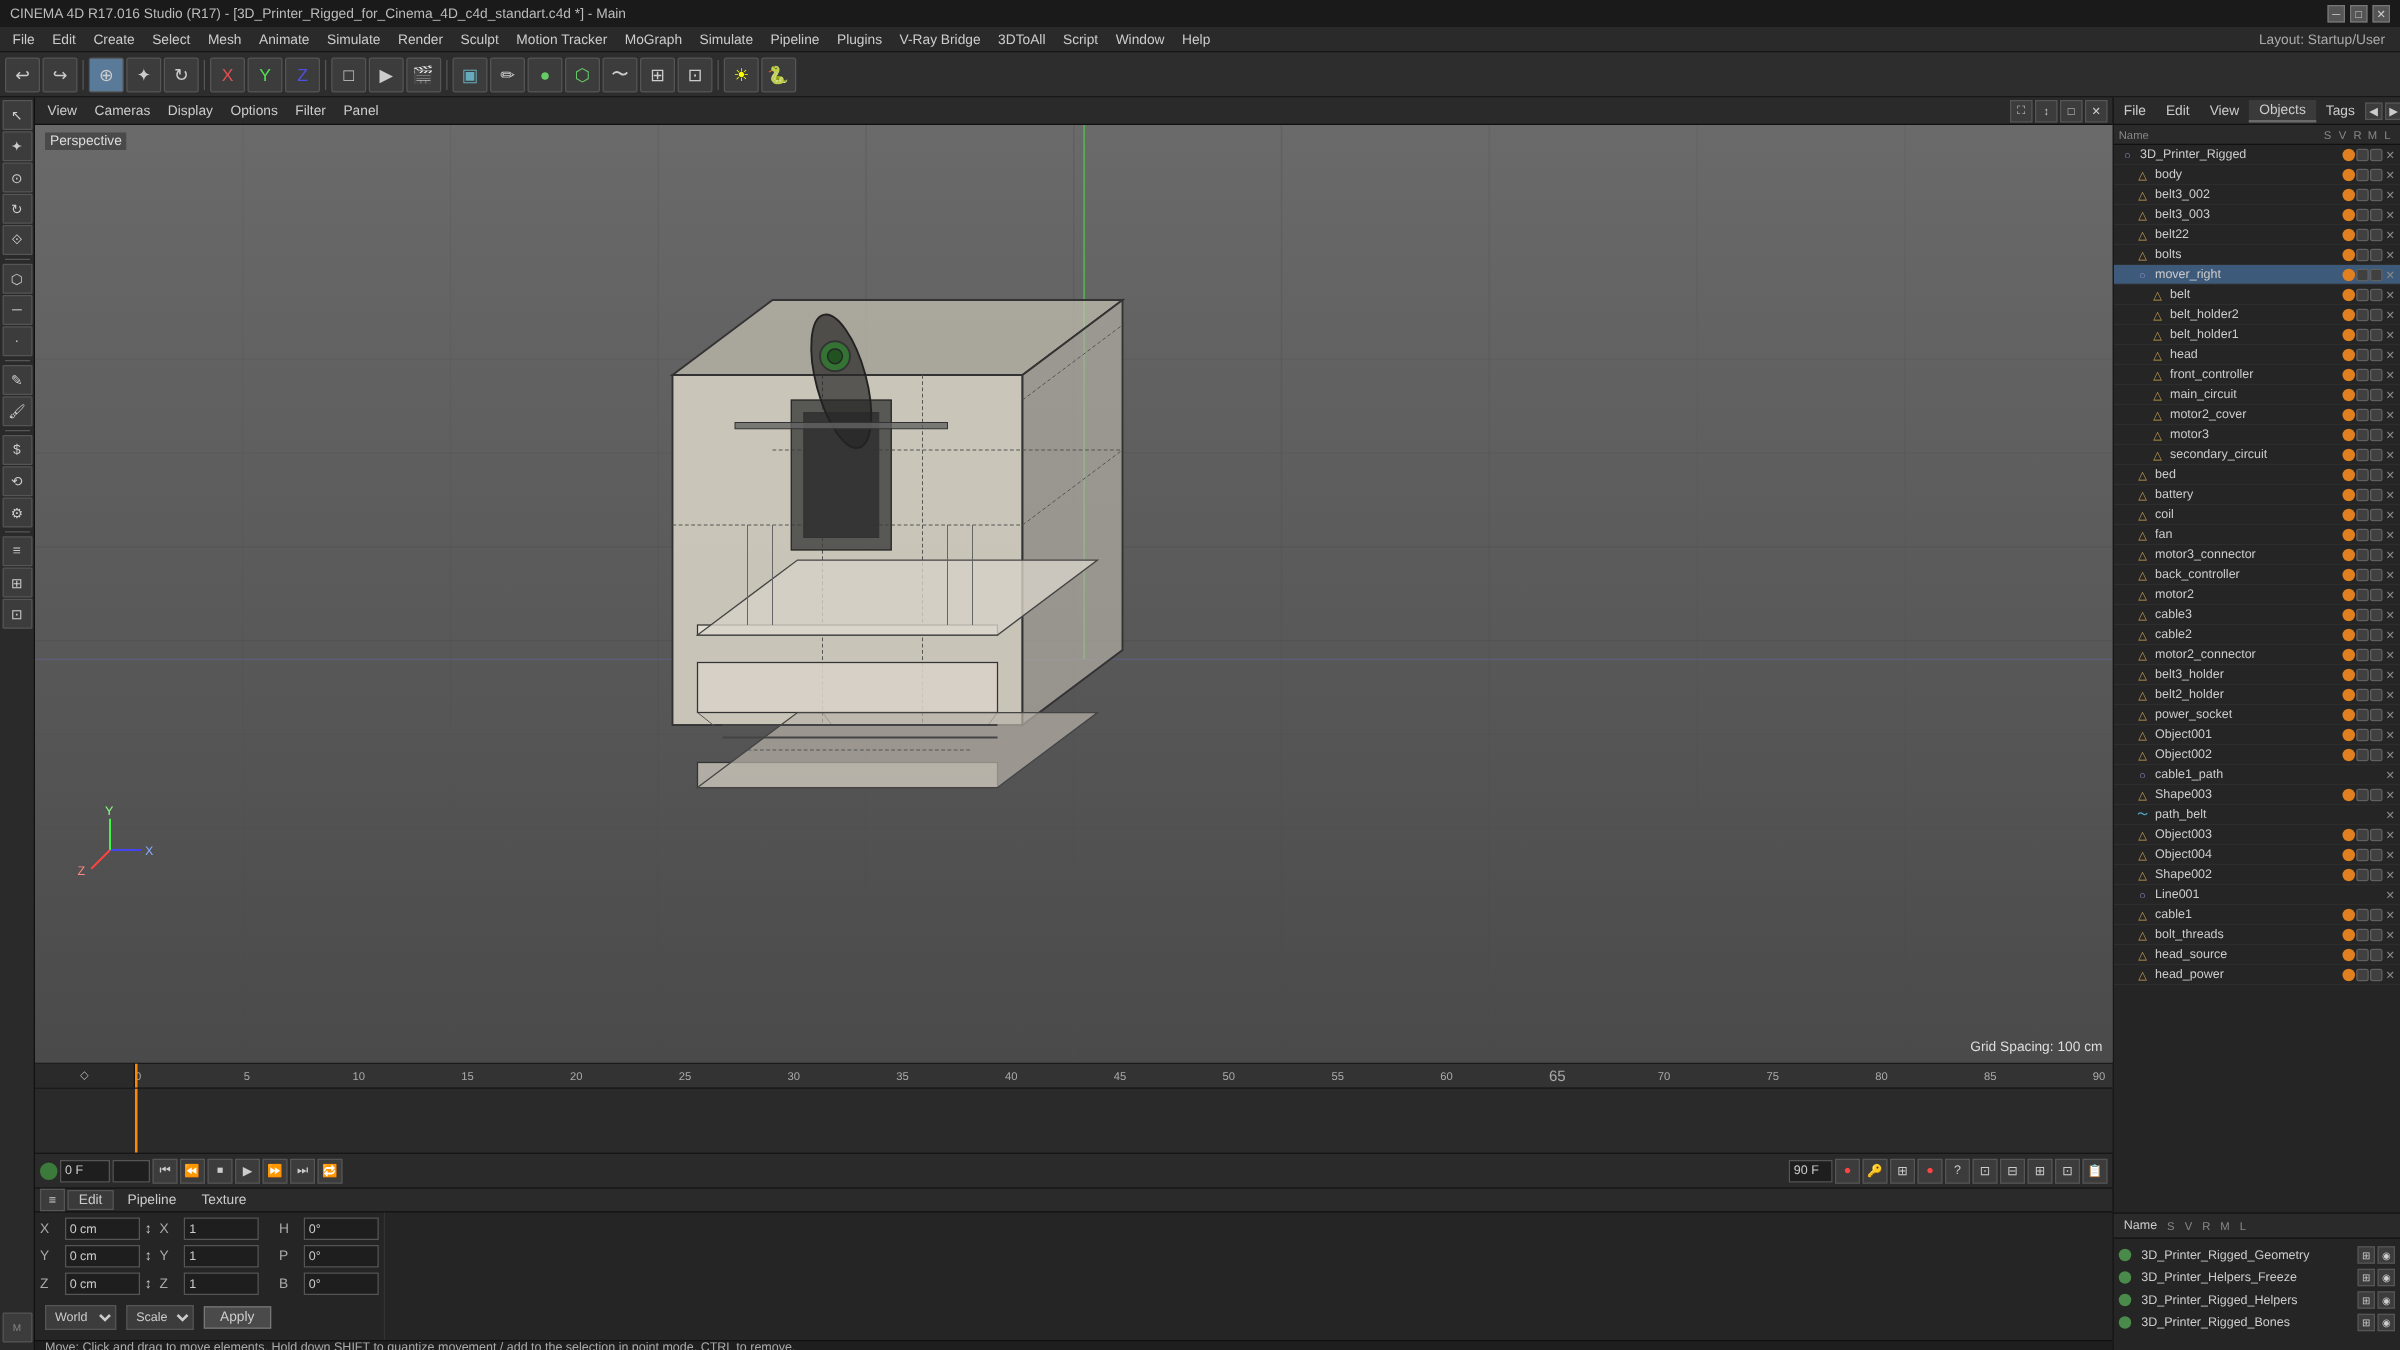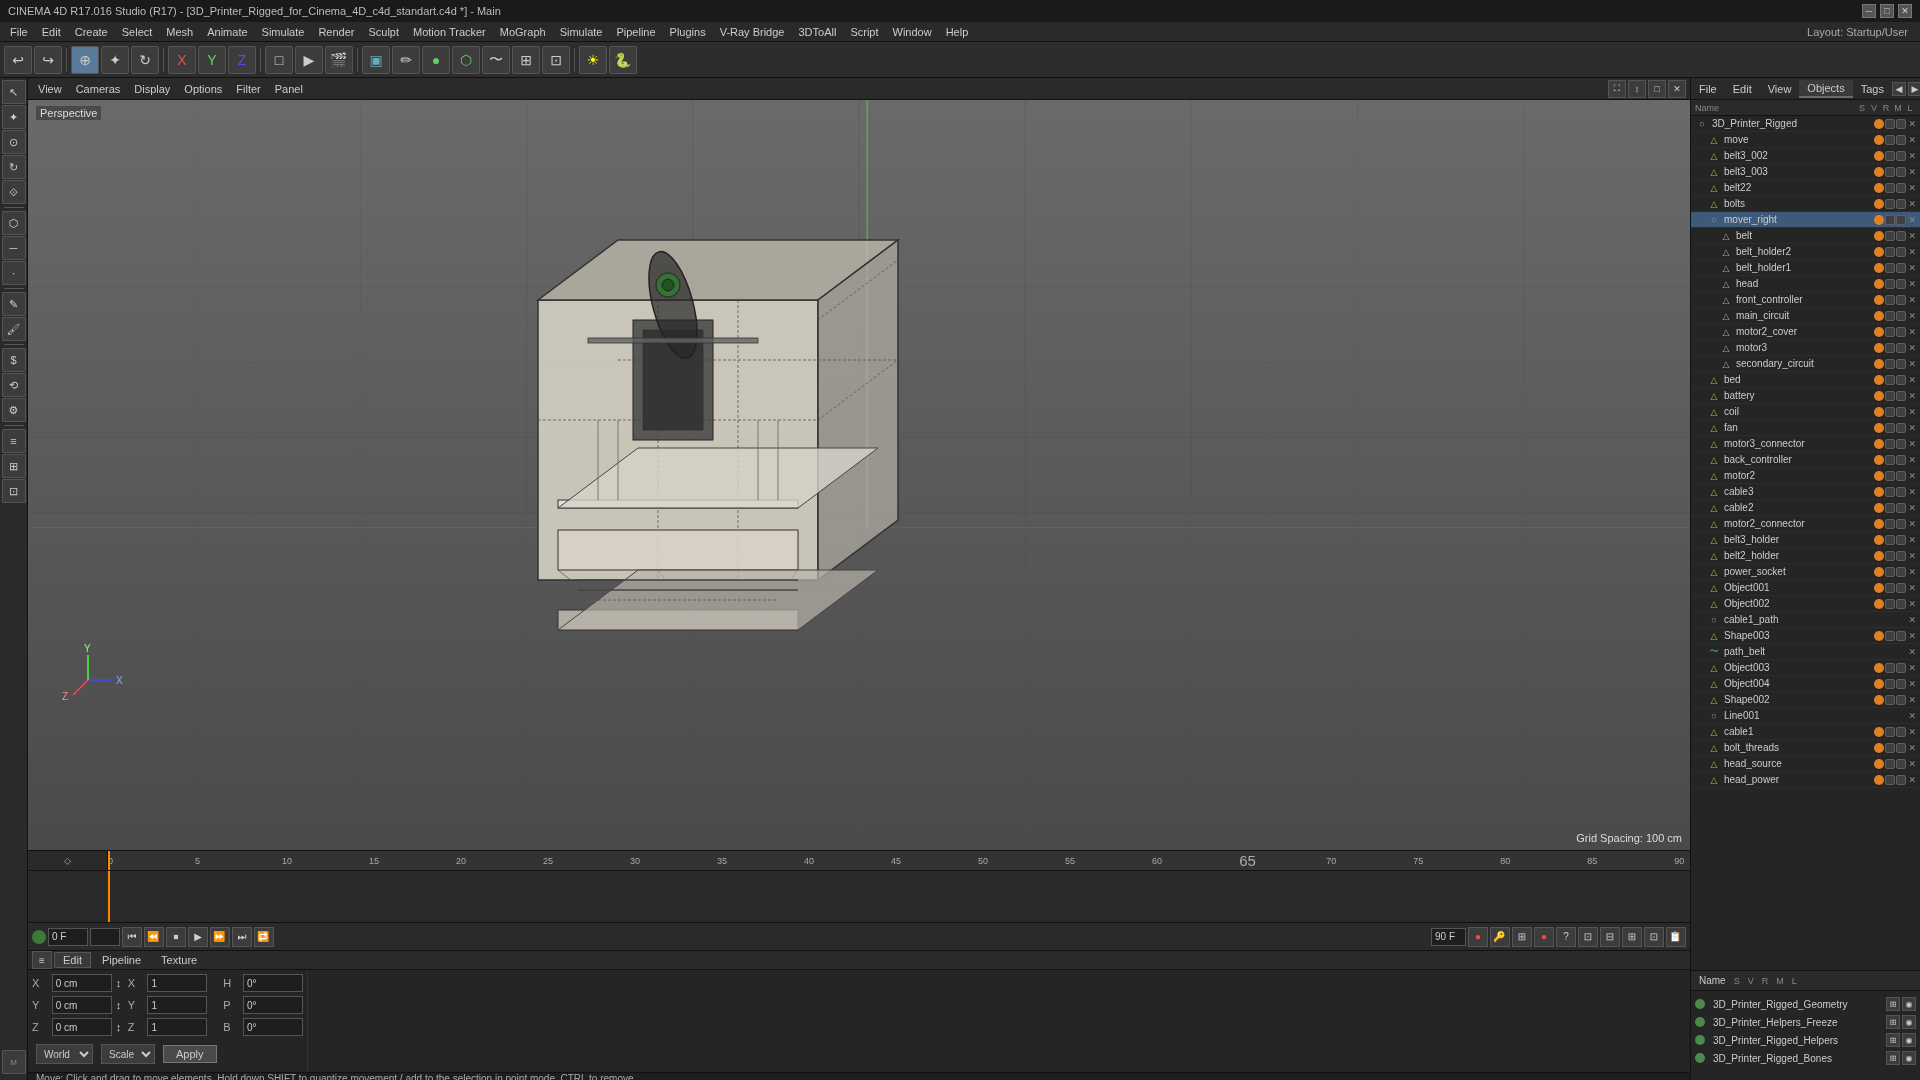--- a/index.html
+++ b/index.html
@@ -340,21 +340,21 @@
           <div style="position:absolute;left:16.5%;font-size:9px;color:#aaa;">15</div>
           <div style="position:absolute;left:22%;font-size:9px;color:#aaa;">20</div>
           <div style="position:absolute;left:27.5%;font-size:9px;color:#aaa;">25</div>
           <div style="position:absolute;left:33%;font-size:9px;color:#aaa;">30</div>
           <div style="position:absolute;left:38.5%;font-size:9px;color:#aaa;">35</div>
           <div style="position:absolute;left:44%;font-size:9px;color:#aaa;">40</div>
           <div style="position:absolute;left:49.5%;font-size:9px;color:#aaa;">45</div>
           <div style="position:absolute;left:55%;font-size:9px;color:#aaa;">50</div>
           <div style="position:absolute;left:60.5%;font-size:9px;color:#aaa;">55</div>
           <div style="position:absolute;left:66%;font-size:9px;color:#aaa;text-align:center;">60</div>
-          <div style="position:absolute;left:71.5%;font-size:15px;color:#aaa;">65</div>
+          <div style="position:absolute;left:71.5%;font-size:12px;color:#aaa;">65</div>
           <div style="position:absolute;left:77%;font-size:9px;color:#aaa;">70</div>
           <div style="position:absolute;left:82.5%;font-size:9px;color:#aaa;">75</div>
           <div style="position:absolute;left:88%;font-size:9px;color:#aaa;">80</div>
           <div style="position:absolute;left:93.5%;font-size:9px;color:#aaa;">85</div>
           <div style="position:absolute;left:99%;font-size:9px;color:#aaa;">90</div>
 
           <div style="position:absolute;left:0;top:0;width:2px;height:100%;background:#ff8800;"></div>
         </div>
       </div>
 
@@ -484,21 +484,21 @@
     <div class="obj-dots">
       <div style="width:10px;height:10px;background:#e08020;border-radius:50%;"></div>
       <div style="width:10px;height:10px;background:#404040;border-radius:2px;border:1px solid #606060;"></div>
       <div style="width:10px;height:10px;background:#404040;border-radius:2px;border:1px solid #606060;"></div>
     </div>
     <span class="obj-x">✕</span>
   </div>
         <div class="obj-item">
     <div class="obj-indent"></div>
     <div class="obj-icon" style="color:#c8a050;">△</div>
-    <span class="obj-name">move</span>
+    <span class="obj-name">body</span>
     <div class="obj-dots">
       <div style="width:10px;height:10px;background:#e08020;border-radius:50%;"></div>
       <div style="width:10px;height:10px;background:#404040;border-radius:2px;border:1px solid #606060;"></div>
       <div style="width:10px;height:10px;background:#404040;border-radius:2px;border:1px solid #606060;"></div>
     </div>
     <span class="obj-x">✕</span>
   </div>
         <div class="obj-item">
     <div class="obj-indent"></div>
     <div class="obj-icon" style="color:#c8a050;">△</div>

